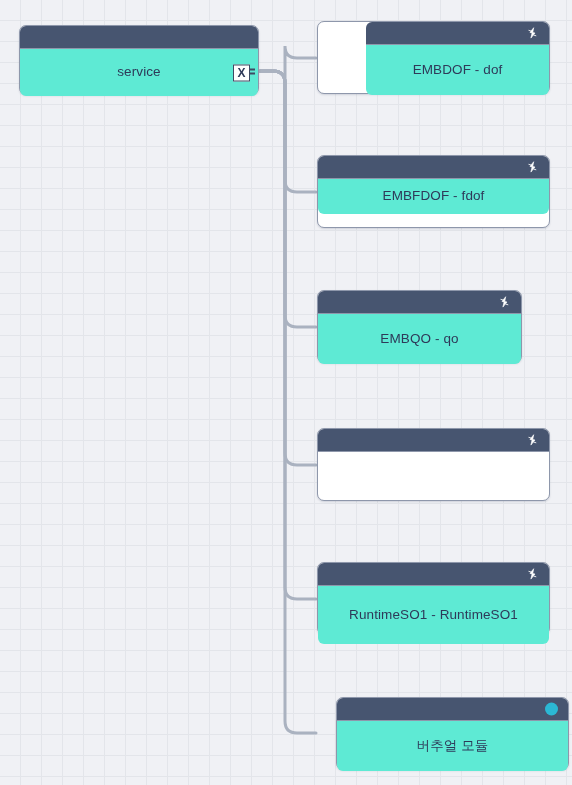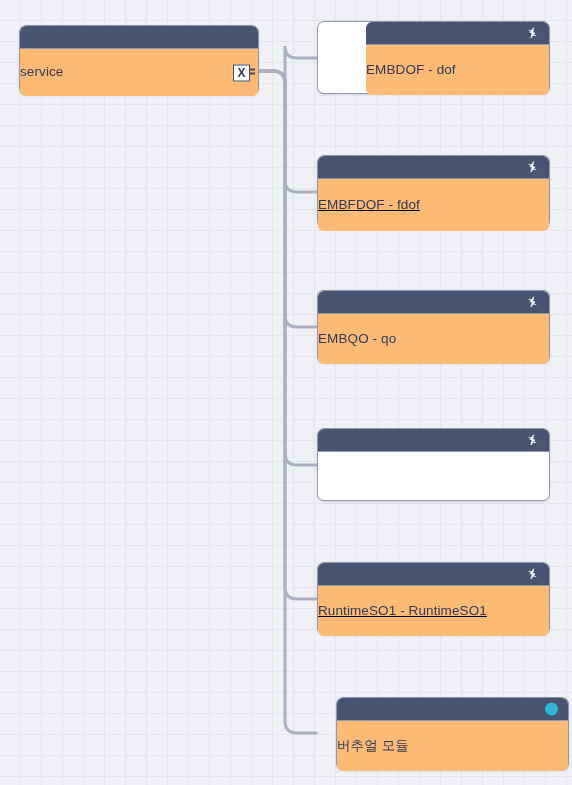--- a/index.html
+++ b/index.html
@@ -51,23 +51,23 @@
     height: 22px;
     background: #475570;
     border-radius: 6px 6px 0 0;
     border-bottom: 1px solid #8e97ab;
   }
 
   .node-body {
     position: relative;
     display: flex;
     align-items: center;
-    justify-content: flex-start;
+    justify-content: center;
     border-radius: 0 0 6px 6px;
-    background: #fdba74;
+    background: #5eead4;
   }
 
   .node-title {
     color: #2e3a59;
     font-size: 13.5px;
     line-height: 1.2;
     text-align: center;
     white-space: nowrap;
     letter-spacing: 0.1px;
   }
@@ -182,25 +182,25 @@
         </div>
       </div>
       <div class="node" style="left: 317px; top: 155px; width: 233px; height: 73px;">
         <div class="node-header">
           <span class="hdr-badge"><svg width="13" height="13" viewBox="0 0 24 24" aria-hidden="true">
               <path d="M14.2 2.2 L7.4 11.0 L11.2 11.8 L9.0 21.4 L16.6 12.0 L12.4 11.2 Z" fill="#ffffff" stroke="#ffffff" stroke-width="1.2" stroke-linejoin="round"></path>
               <path d="M5.4 7.2 L9.0 8.2" stroke="#ffffff" stroke-width="1.6" stroke-linecap="round"></path>
               <path d="M14.6 16.0 L18.2 17.0" stroke="#ffffff" stroke-width="1.6" stroke-linecap="round"></path>
             </svg></span>
         </div>
-        <div class="node-body" style="height: 52px; text-decoration: underline;">
+        <div class="node-body" style="height: 35px;">
           <span class="node-title">EMBFDOF - fdof</span>
         </div>
       </div>
-      <div class="node" style="left: 317px; top: 290px; width: 233px; height: 73px; border-radius: 6px;">
+      <div class="node" style="left: 317px; top: 290px; width: 205px; height: 73px;">
         <div class="node-header">
           <span class="hdr-badge"><svg width="13" height="13" viewBox="0 0 24 24" aria-hidden="true">
               <path d="M14.2 2.2 L7.4 11.0 L11.2 11.8 L9.0 21.4 L16.6 12.0 L12.4 11.2 Z" fill="#ffffff" stroke="#ffffff" stroke-width="1.2" stroke-linejoin="round"></path>
               <path d="M5.4 7.2 L9.0 8.2" stroke="#ffffff" stroke-width="1.6" stroke-linecap="round"></path>
               <path d="M14.6 16.0 L18.2 17.0" stroke="#ffffff" stroke-width="1.6" stroke-linecap="round"></path>
             </svg></span>
         </div>
         <div class="node-body" style="height: 50px;">
           <span class="node-title">EMBQO - qo</span>
         </div>
@@ -215,21 +215,21 @@
         </div>
       </div>
       <div class="node" style="left: 317px; top: 562px; width: 233px; height: 73px;">
         <div class="node-header">
           <span class="hdr-badge"><svg width="13" height="13" viewBox="0 0 24 24" aria-hidden="true">
               <path d="M14.2 2.2 L7.4 11.0 L11.2 11.8 L9.0 21.4 L16.6 12.0 L12.4 11.2 Z" fill="#ffffff" stroke="#ffffff" stroke-width="1.2" stroke-linejoin="round"></path>
               <path d="M5.4 7.2 L9.0 8.2" stroke="#ffffff" stroke-width="1.6" stroke-linecap="round"></path>
               <path d="M14.6 16.0 L18.2 17.0" stroke="#ffffff" stroke-width="1.6" stroke-linecap="round"></path>
             </svg></span>
         </div>
-        <div class="node-body" style="height: 50px; text-decoration: underline;">
+        <div class="node-body" style="height: 58px;">
           <span class="node-title">RuntimeSO1 - RuntimeSO1</span>
         </div>
       </div>
       <div class="node" style="left: 317px; top: 697px; width: 233px; height: 73px; margin-left: 19px;">
         <div class="node-header">
           <span class="hdr-badge">
             <span class="dot-badge"></span>
           </span>
         </div>
         <div class="node-body" style="height: 50px;">

